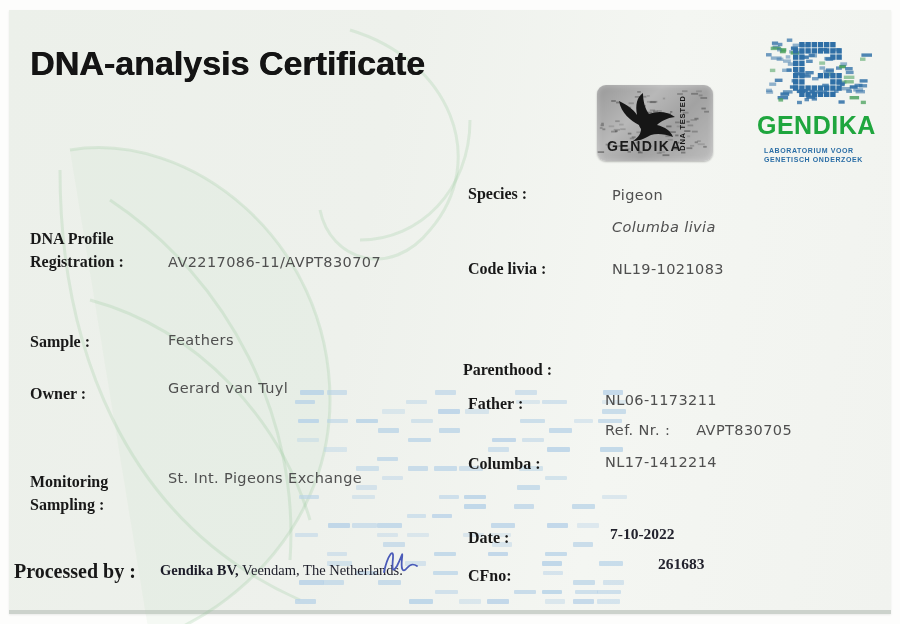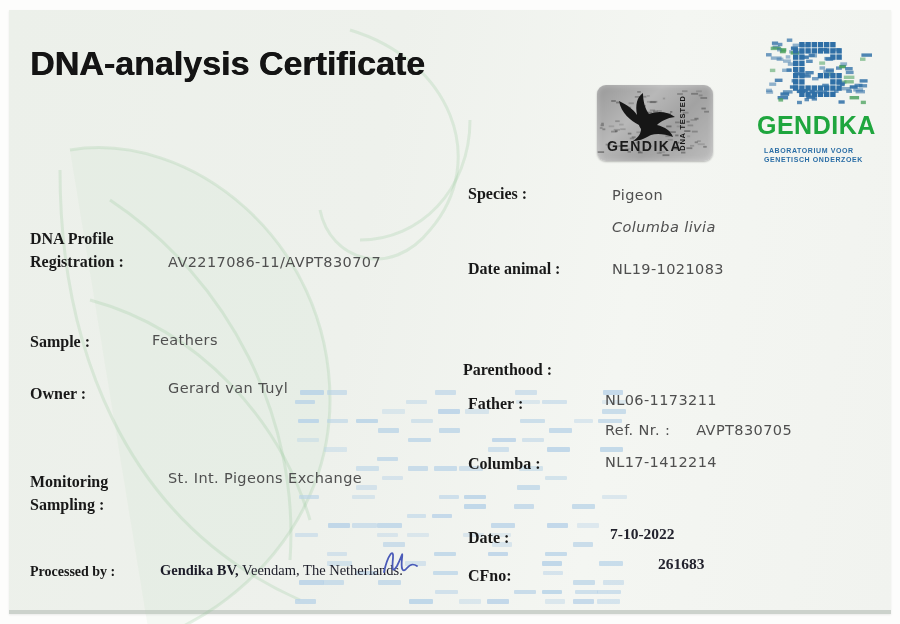--- a/index.html
+++ b/index.html
@@ -183,39 +183,39 @@
 
   <h1 class="txt title" style="left:30px;top:44px;margin:0;">DNA-analysis Certificate</h1>
 
   <div class="txt lbl" style="left:30px;top:227px;">
     <div>DNA Profile</div>
     <div>Registration :</div>
   </div>
   <div class="txt hand" style="left:168px;top:252px;">AV2217086-11/AVPT830707</div>
 
   <div class="txt lbl" style="left:30px;top:330px;">Sample :</div>
-  <div class="txt hand" style="left:152px;top:330px;">Feathers</div>
+  <div class="txt hand" style="left:168px;top:330px;">Feathers</div>
 
   <div class="txt lbl" style="left:30px;top:382px;">Owner :</div>
   <div class="txt hand" style="left:168px;top:378px;">Gerard van Tuyl</div>
 
   <div class="txt lbl" style="left:30px;top:470px;">
     <div>Monitoring</div>
     <div>Sampling :</div>
   </div>
   <div class="txt hand" style="left:168px;top:468px;">St. Int. Pigeons Exchange</div>
 
-  <div class="txt lbl" style="left:30px;top:560px;font-size:14px;">Processed by :</div>
+  <div class="txt lbl" style="left:14px;top:560px;font-size:20px;">Processed by :</div>
   <div class="txt procval" style="left:160px;top:562px;"><b>Gendika BV,</b><span> Veendam, The Netherlands.</span></div>
 
   <div class="txt lbl" style="left:468px;top:182px;">Species :</div>
   <div class="txt hand" style="left:612px;top:185px;">Pigeon</div>
   <div class="txt hand it" style="left:612px;top:217px;font-style:italic;">Columba livia</div>
 
-  <div class="txt lbl" style="left:468px;top:257px;">Date animal :</div>
+  <div class="txt lbl" style="left:468px;top:257px;">Code livia :</div>
   <div class="txt hand" style="left:612px;top:259px;">NL19-1021083</div>
 
   <div class="txt lbl" style="left:463px;top:358px;">Parenthood :</div>
 
   <div class="txt lbl" style="left:468px;top:392px;">Father :</div>
   <div class="txt hand" style="left:605px;top:390px;">NL06-1173211</div>
   <div class="txt hand" style="left:605px;top:420px;"><span>Ref. Nr. :</span><span style="display:inline-block;width:26px;"></span><span>AVPT830705</span></div>
 
   <div class="txt lbl" style="left:468px;top:452px;">Columba :</div>
   <div class="txt hand" style="left:605px;top:452px;">NL17-1412214</div>

